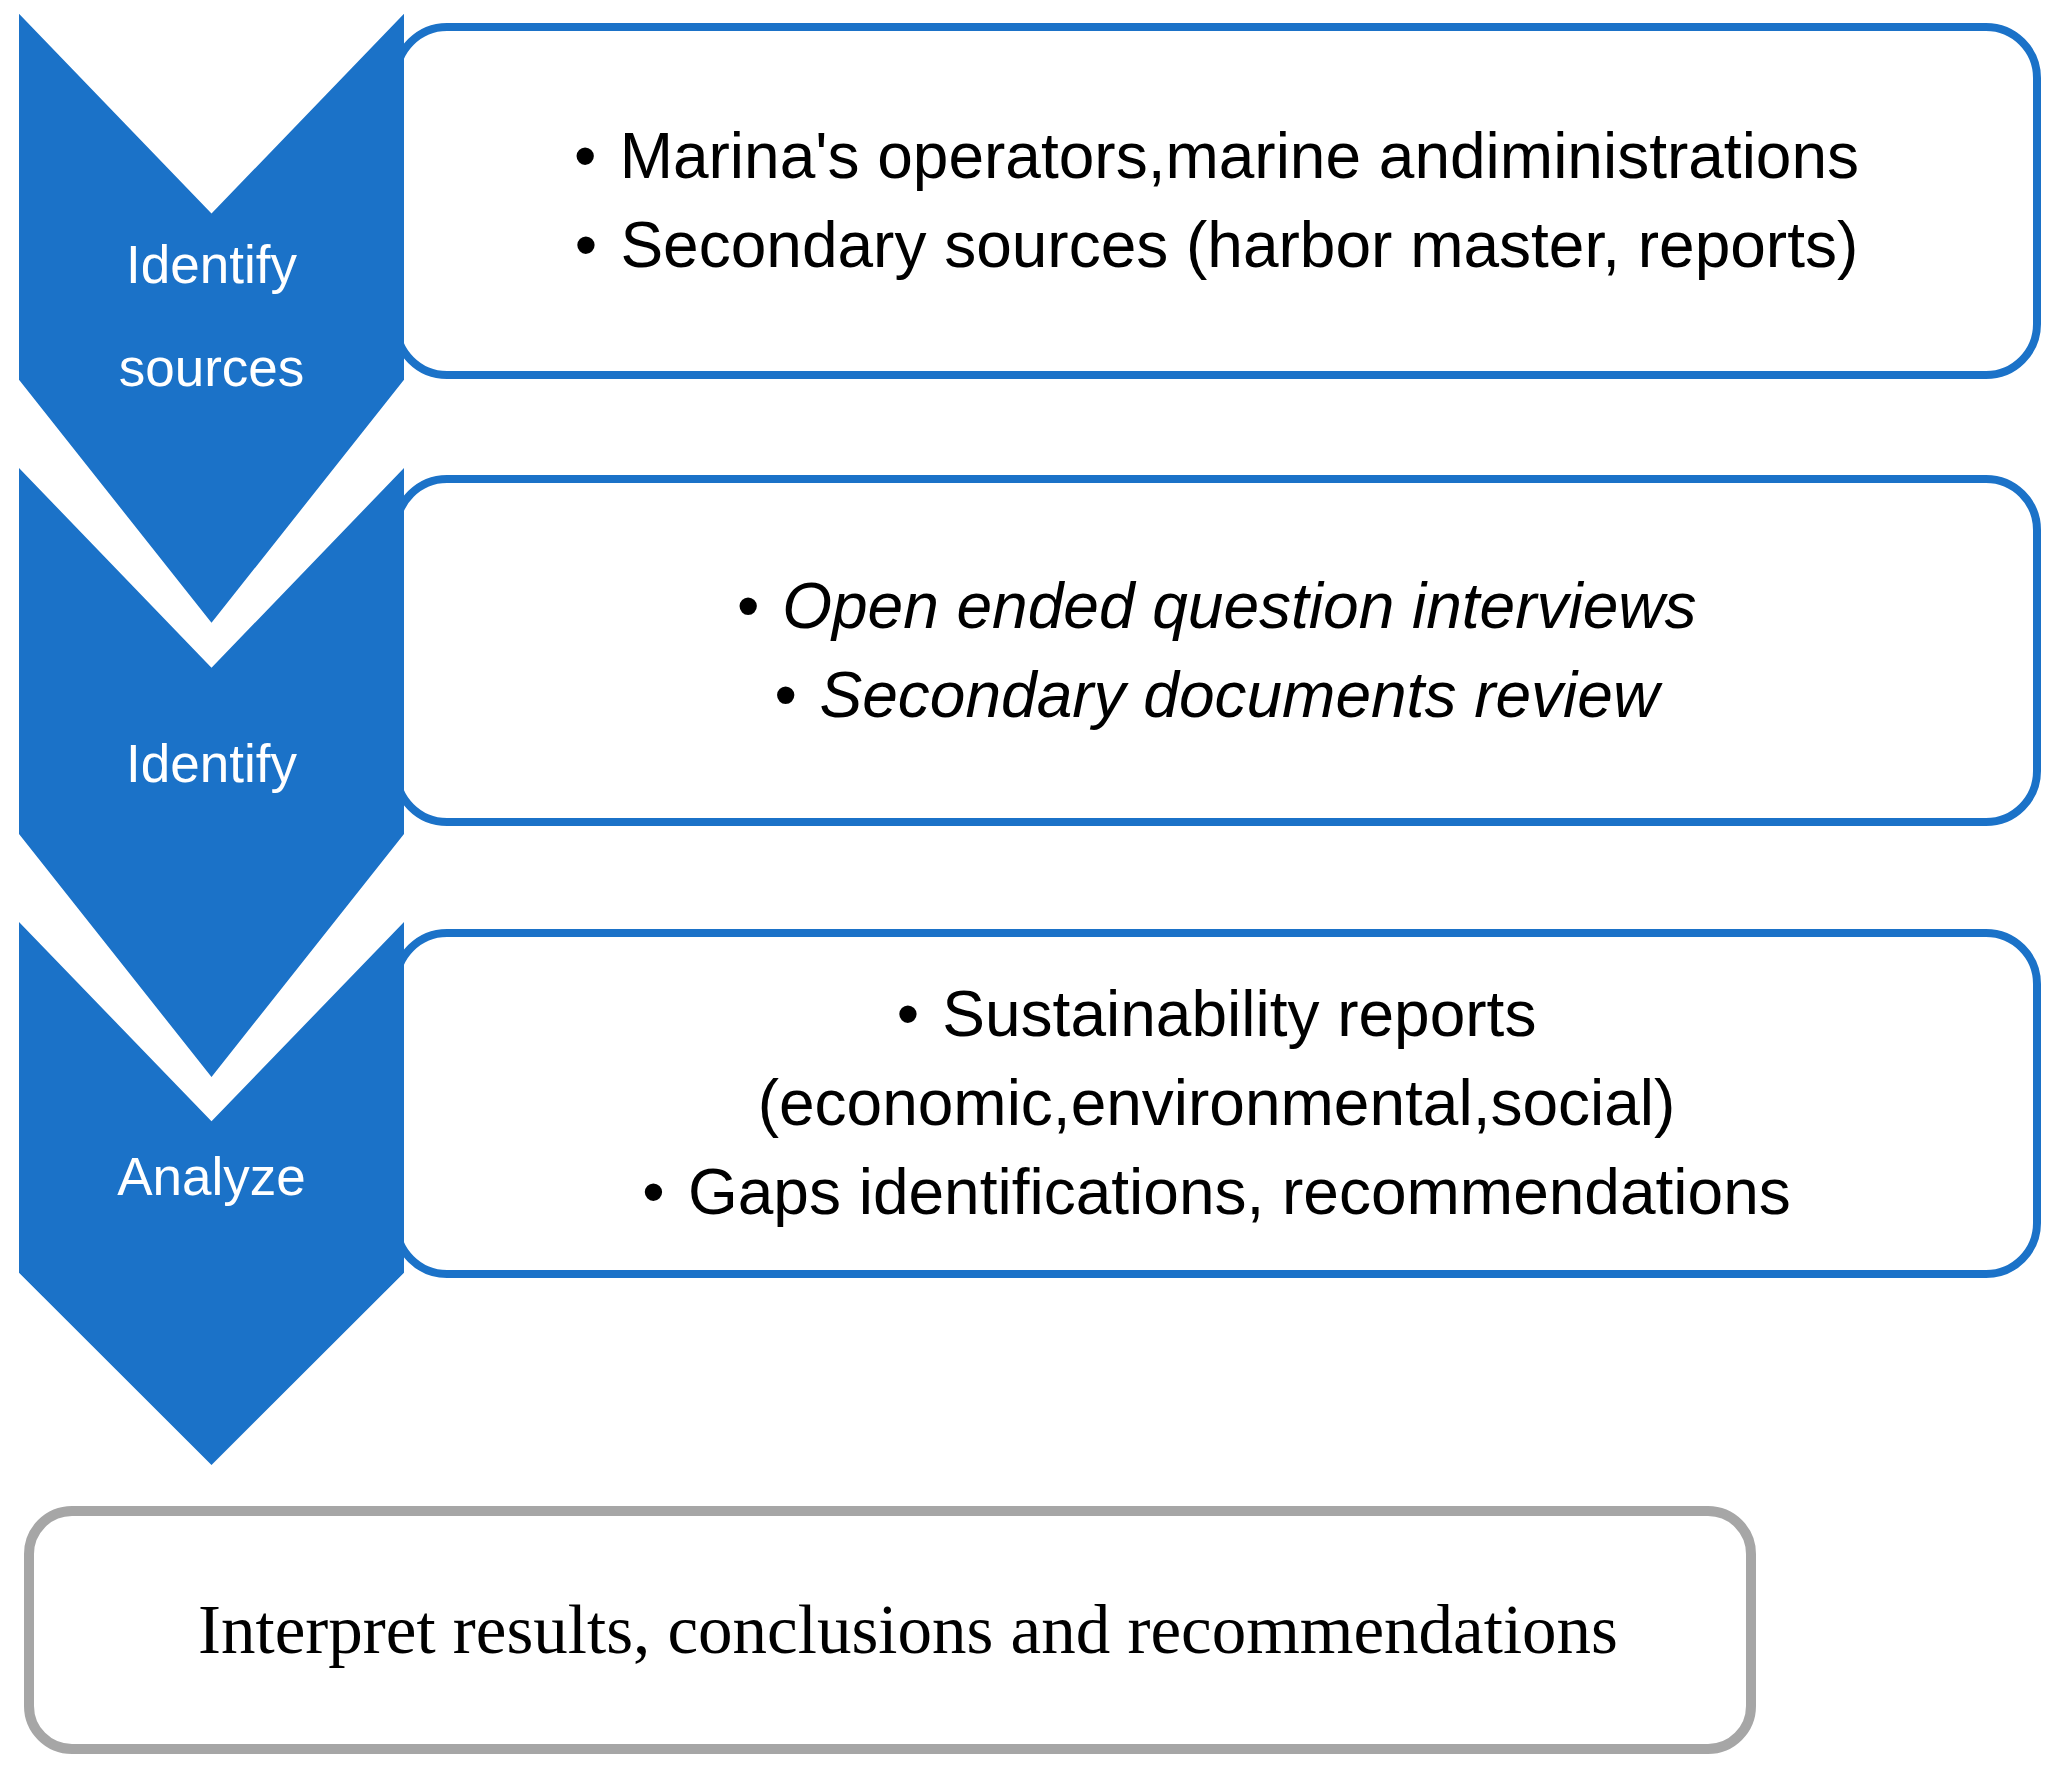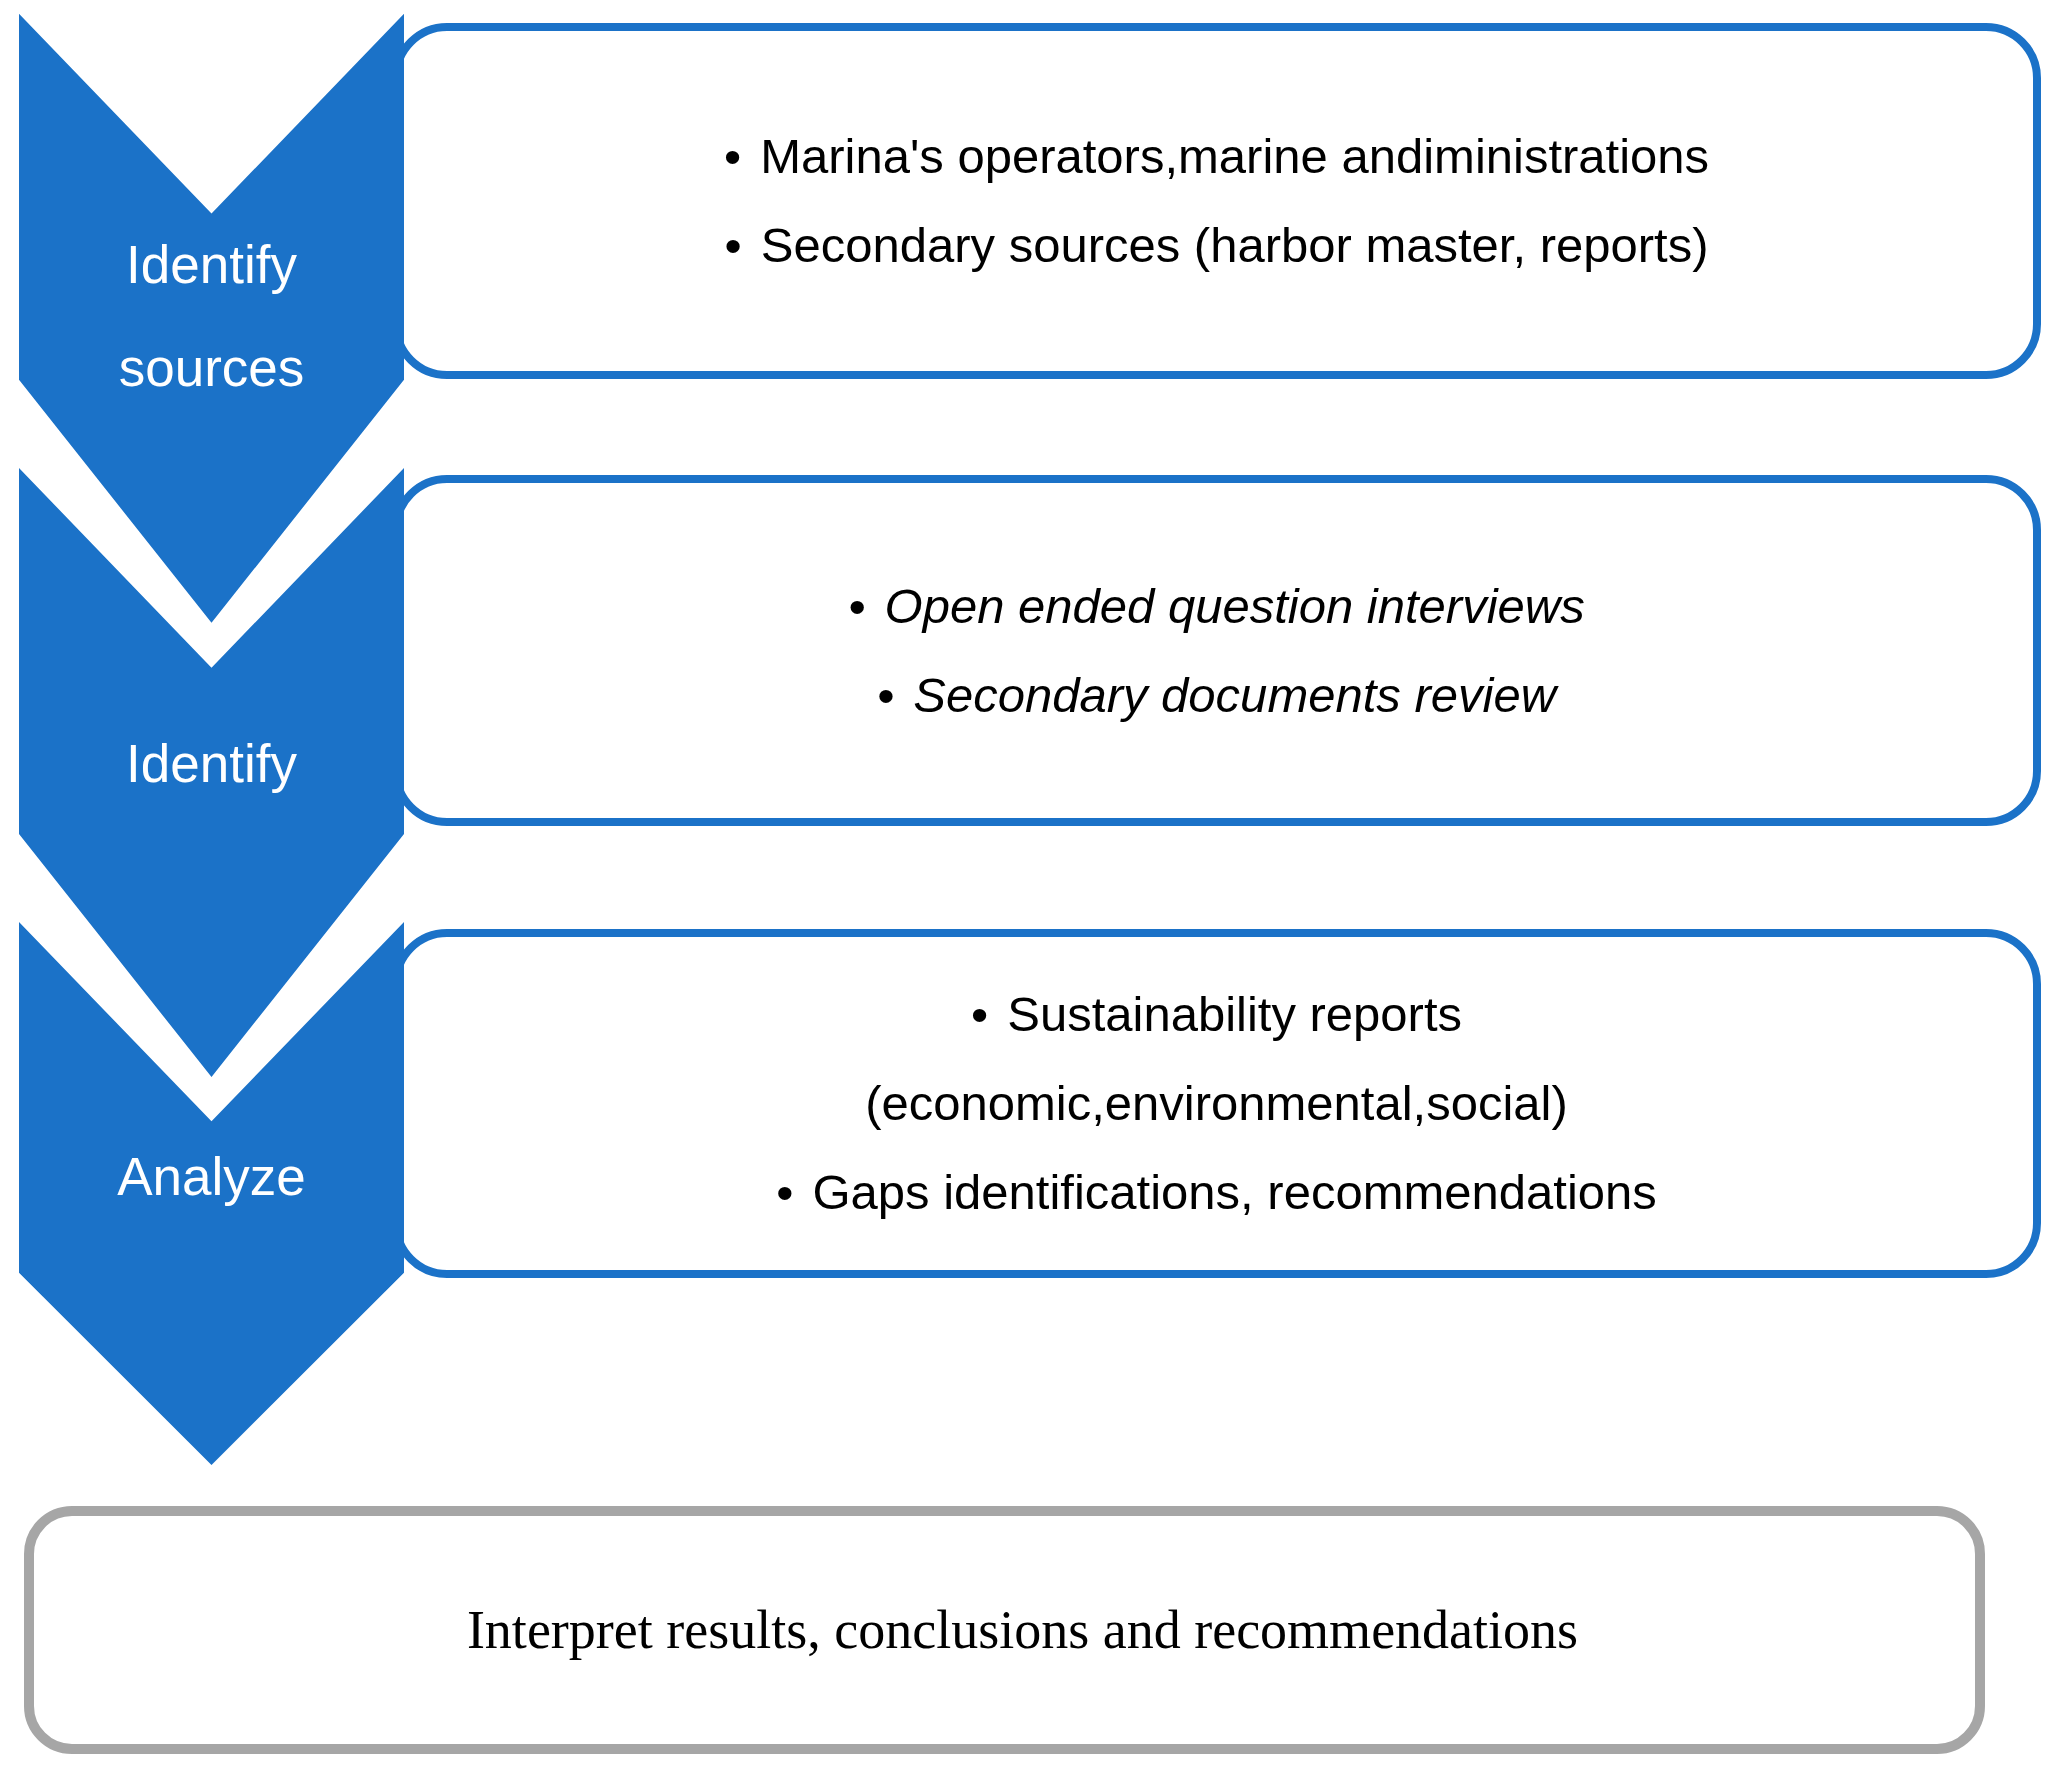--- a/index.html
+++ b/index.html
@@ -45,40 +45,40 @@
   .bullet-box{
     position:absolute;
     left:392px;width:1649px;
     box-sizing:border-box;
     border:8.3px solid var(--box-border-blue);
     border-radius:55px;
     background:var(--background);
     display:flex;flex-direction:column;align-items:center;justify-content:center;
     text-align:center;
     color:var(--text-black);
-    font-size:49px;line-height:89px;
+    font-size:64px;line-height:89px;
     z-index:1;
   }
   .box1{top:23px;height:356px;}
   .box2{top:475px;height:351px;font-style:italic;}
   .box3{top:929px;height:349px;}
   .box-line{white-space:nowrap;}
   .bullet{margin-right:5.5px;}
   .chevron{z-index:2;}
   
   .footer-box{
     position:absolute;
-    left:24px;top:1506px;width:1961px;height:248px;
+    left:24px;top:1506px;width:1732px;height:248px;
     box-sizing:border-box;
     border:10.3px solid var(--gray-border);
     border-radius:48px;
     background:var(--background);
     display:flex;align-items:center;justify-content:center;text-align:center;
     font-family:"Liberation Serif", serif;
-    font-size:54px;color:var(--text-black);padding-left:36px;
+    font-size:69px;color:var(--text-black);padding-left:36px;
   }
 </style>
 </head>
 <body>
 
 <div class="canvas">
 
   <div class="bullet-box box1">
       <div class="box-line"><span class="bullet">• </span><span>Marina's operators,marine andiministrations</span></div>
       <div class="box-line"><span class="bullet">• </span><span>Secondary sources (harbor master, reports)</span></div>

